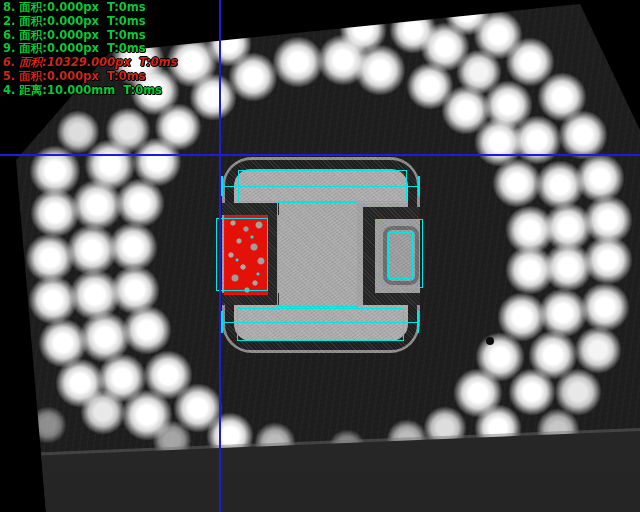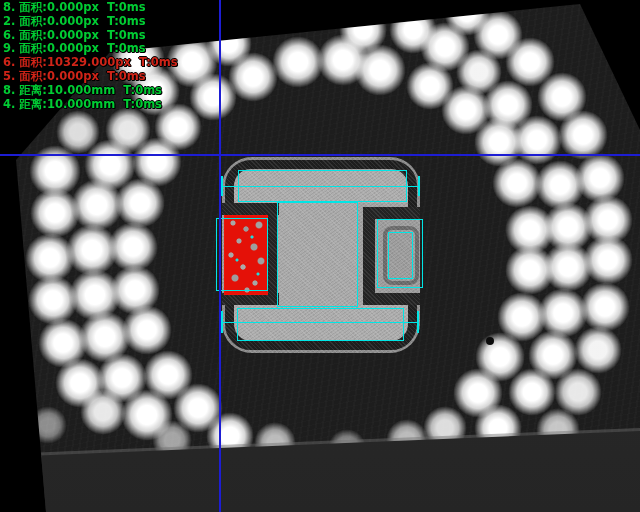--- a/index.html
+++ b/index.html
@@ -208,19 +208,18 @@
     </div>
 
   <div class="abs xh-v" style="left: 219px; background: rgb(29, 29, 212);"></div>
   <div class="abs xh-h" style="top: 154px; background: rgb(29, 29, 212);"></div>
 
   <div class="abs readout">
       <div class="rline" style="color: rgb(0, 204, 51);">8. 面积:0.000px  T:0ms</div>
       <div class="rline" style="color: rgb(0, 204, 51);">2. 面积:0.000px  T:0ms</div>
       <div class="rline" style="color: rgb(0, 204, 51);">6. 面积:0.000px  T:0ms</div>
       <div class="rline" style="color: rgb(0, 204, 51);">9. 面积:0.000px  T:0ms</div>
-      <div class="rline" style="color: rgb(207, 36, 24);">6. 面积:10329.000px  T:0ms</div>
+      <div class="rline" style="color: rgb(207, 36, 24); font-style: italic;">6. 面积:10329.000px  T:0ms</div>
       <div class="rline" style="color: rgb(207, 36, 24);">5. 面积:0.000px  T:0ms</div>
-      <div class="rline" style="color: rgb(0, 204, 51);">8. 距离:10.000mm  T:0ms</div>
       <div class="rline" style="color: rgb(0, 204, 51);">4. 距离:10.000mm  T:0ms</div>
     </div>
 
 </div>
 
 </body></html>

